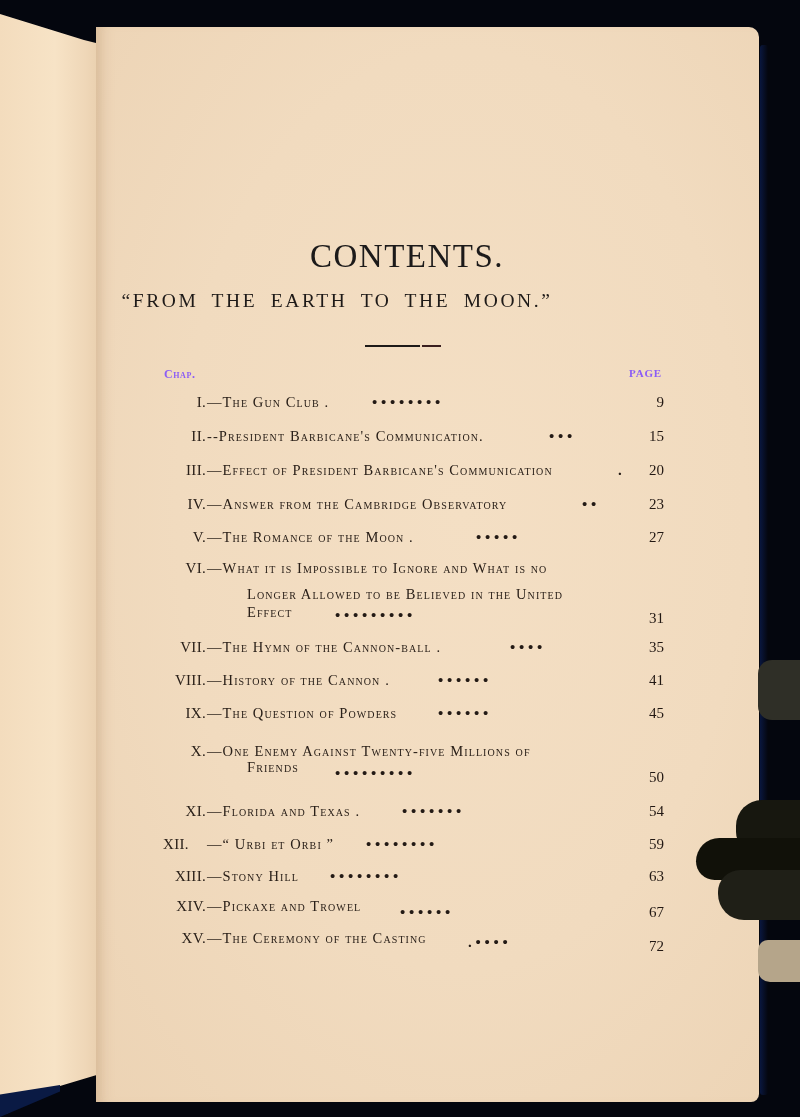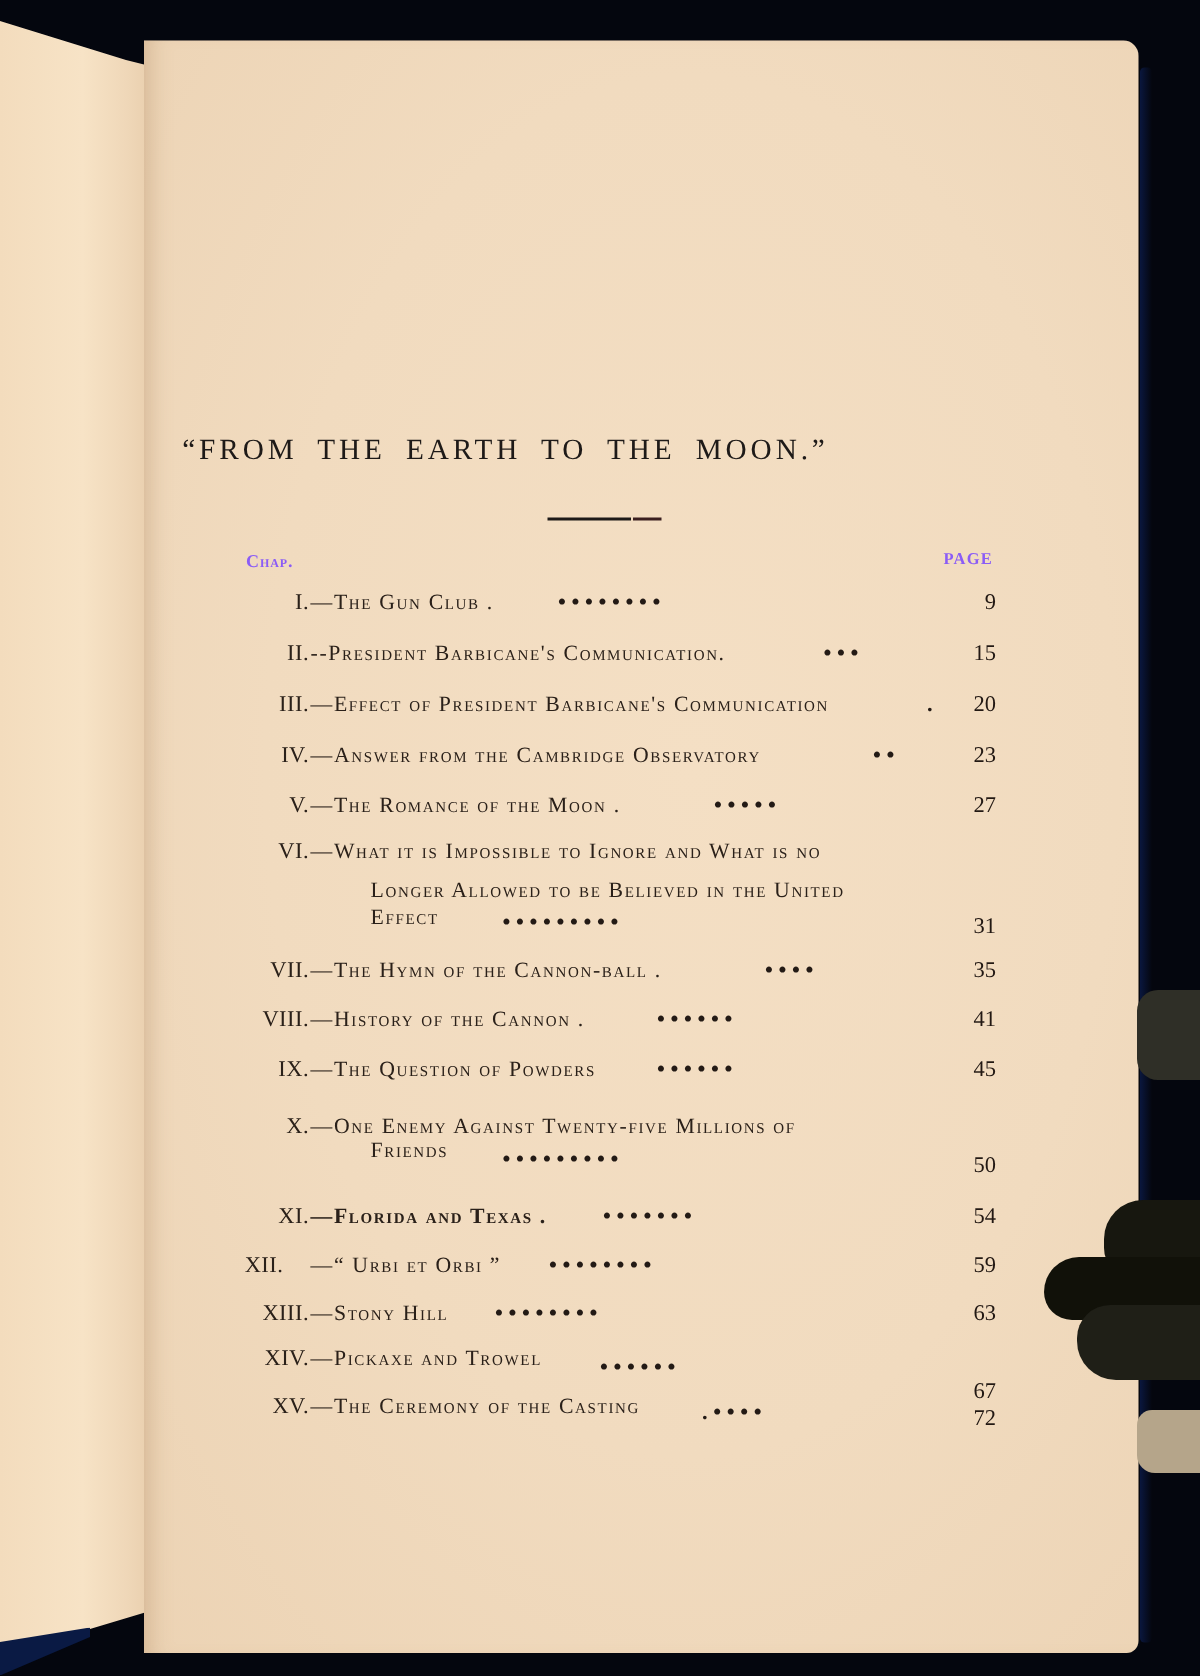--- a/index.html
+++ b/index.html
@@ -181,20 +181,21 @@
   <div class="cover-edge-right"></div>
   <div class="clip-object">
     <div class="band b1"></div>
     <div class="band b2"></div>
     <div class="band b3"></div>
     <div class="band b4"></div>
     <div class="band b5"></div>
   </div>
 
   <div class="content">
+    <div class="title">CONTENTS.</div>
     <div class="subtitle">“FROM THE EARTH TO THE MOON.”</div>
     <div class="rule"></div>
 
     <div class="col-head col-chap">Chap.</div>
     <div class="col-head col-page">PAGE</div>
 
     <div class="entry" style="top:394px;">
       <span class="num" style="left:146px;">I.</span>
       <span class="line" style="left:207px;">—The Gun Club .</span>
       <span class="dots" style="left:372px;">•       •       •       •       •       •       •       •</span>
@@ -262,21 +263,21 @@
     <div class="entry" style="top:743px;">
       <span class="num" style="left:146px;">X.</span>
       <span class="line" style="left:207px;">—One   Enemy   Against   Twenty-five   Millions   of</span>
       <span class="line" style="left:247px; top:16px;">Friends</span>
       <span class="dots" style="left:335px; top:22px;">•       •       •       •       •       •       •       •       •</span>
       <span class="pg" style="top:26px;">50</span>
     </div>
 
     <div class="entry" style="top:803px;">
       <span class="num" style="left:146px;">XI.</span>
-      <span class="line" style="left:207px;font-weight:bold;">—Florida and Texas .</span>
+      <span class="line" style="left:207px;">—Florida and Texas .</span>
       <span class="dots" style="left:402px;">•       •       •       •       •       •       •</span>
       <span class="pg">54</span>
     </div>
 
     <div class="entry" style="top:836px;">
       <span class="num" style="left:146px;text-align:center;">XII.</span>
       <span class="line" style="left:207px;">—“ Urbi et Orbi ”</span>
       <span class="dots" style="left:366px;">•       •       •       •       •       •       •       •</span>
       <span class="pg">59</span>
     </div>
@@ -285,21 +286,21 @@
       <span class="num" style="left:146px;">XIII.</span>
       <span class="line" style="left:207px;">—Stony Hill</span>
       <span class="dots" style="left:330px;">•               •       •       •       •       •       •       •</span>
       <span class="pg">63</span>
     </div>
 
     <div class="entry" style="top:898px;">
       <span class="num" style="left:146px;">XIV.</span>
       <span class="line" style="left:207px;">—Pickaxe and Trowel</span>
       <span class="dots" style="left:400px; top:6px;">•       •       •       •       •               •</span>
-      <span class="pg" style="top:6px;margin-top:16px;">67</span>
+      <span class="pg" style="top:6px;">67</span>
     </div>
 
     <div class="entry" style="top:930px;">
       <span class="num" style="left:146px;">XV.</span>
       <span class="line" style="left:207px;">—The Ceremony of the Casting</span>
       <span class="dots" style="left:468px; top:4px;">.       •       •       •       •</span>
       <span class="pg" style="top:8px;">72</span>
     </div>
   </div>
 </div>

